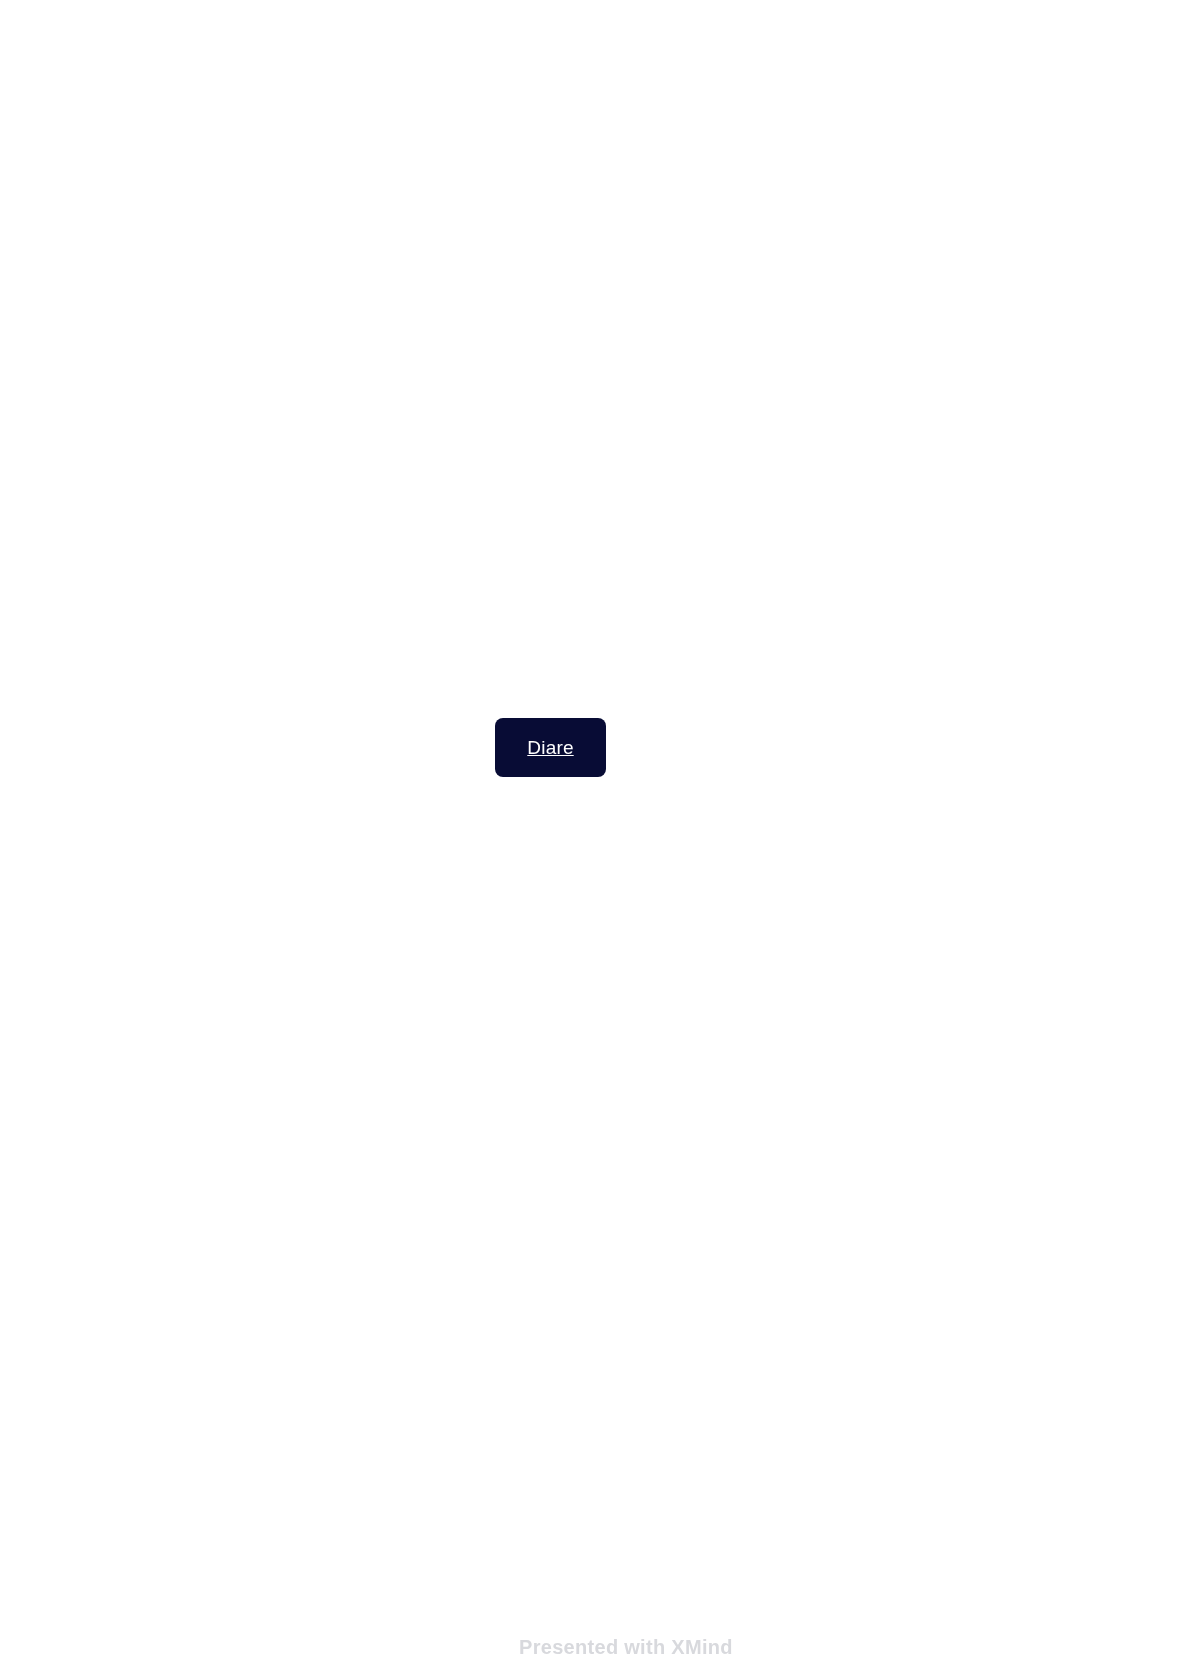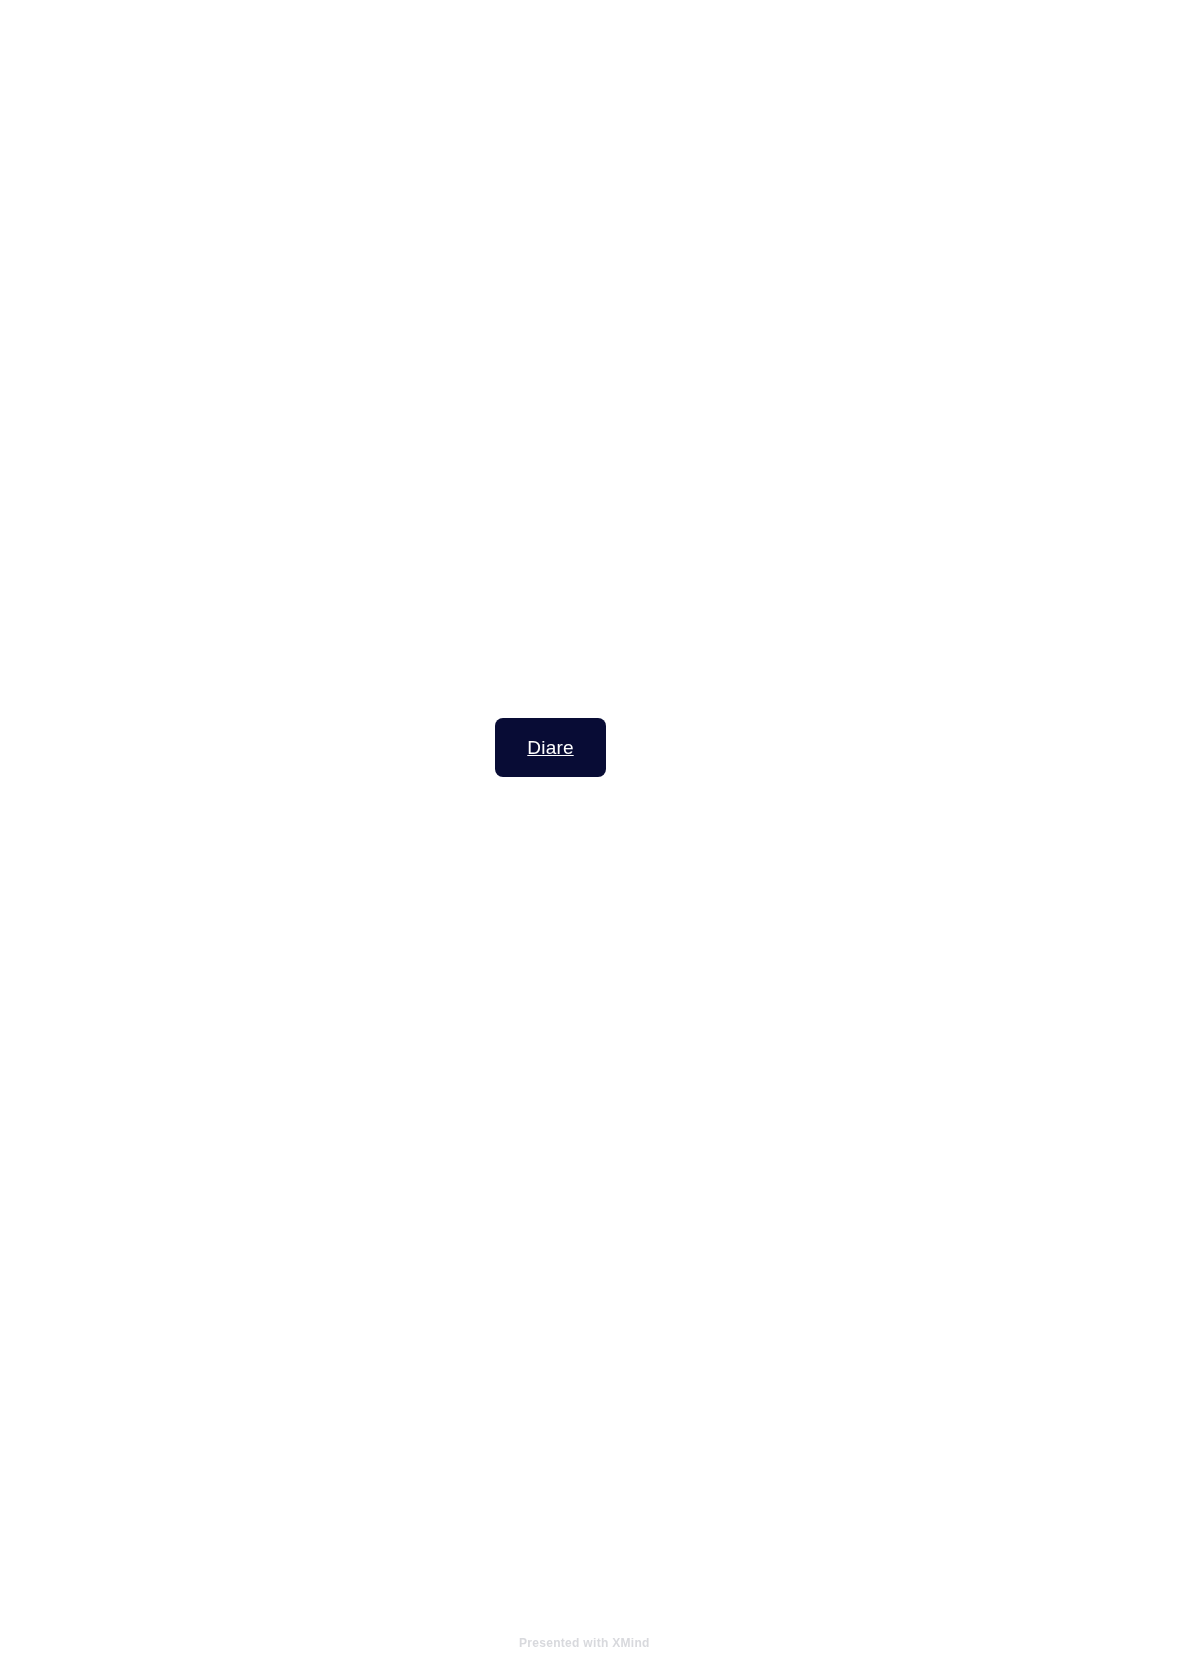--- a/index.html
+++ b/index.html
@@ -5,21 +5,21 @@
 <style>
   html,body{margin:0;padding:0;background:#ffffff;}
   body{width:1200px;height:1674px;position:relative;overflow:hidden;
        font-family:"Liberation Sans",sans-serif;
        -webkit-font-smoothing:antialiased;}
   #canvas{position:absolute;left:0;top:0;width:1200px;height:1674px;}
   .node{position:absolute;box-sizing:border-box;}
   .central{background:#080c35;color:#fff;border-radius:8px;
            display:flex;align-items:center;justify-content:center;
            font-size:19px;letter-spacing:.2px;text-decoration:underline;}
-  .footer{position:absolute;color:#d8d9dd;font-weight:bold;font-size:12px;letter-spacing:.3px;}
+  .footer{position:absolute;color:#d8d9dd;font-weight:bold;font-size:20px;letter-spacing:.3px;}
 </style>
 </head>
 <body>
 
 <div id="canvas">
   <div class="node central" style="left:495px;top:718px;width:111px;height:59px;">Diare</div>
   <div class="footer" style="left:519px;top:1636px;">Presented with XMind</div>
 </div>
 
 </body></html>

